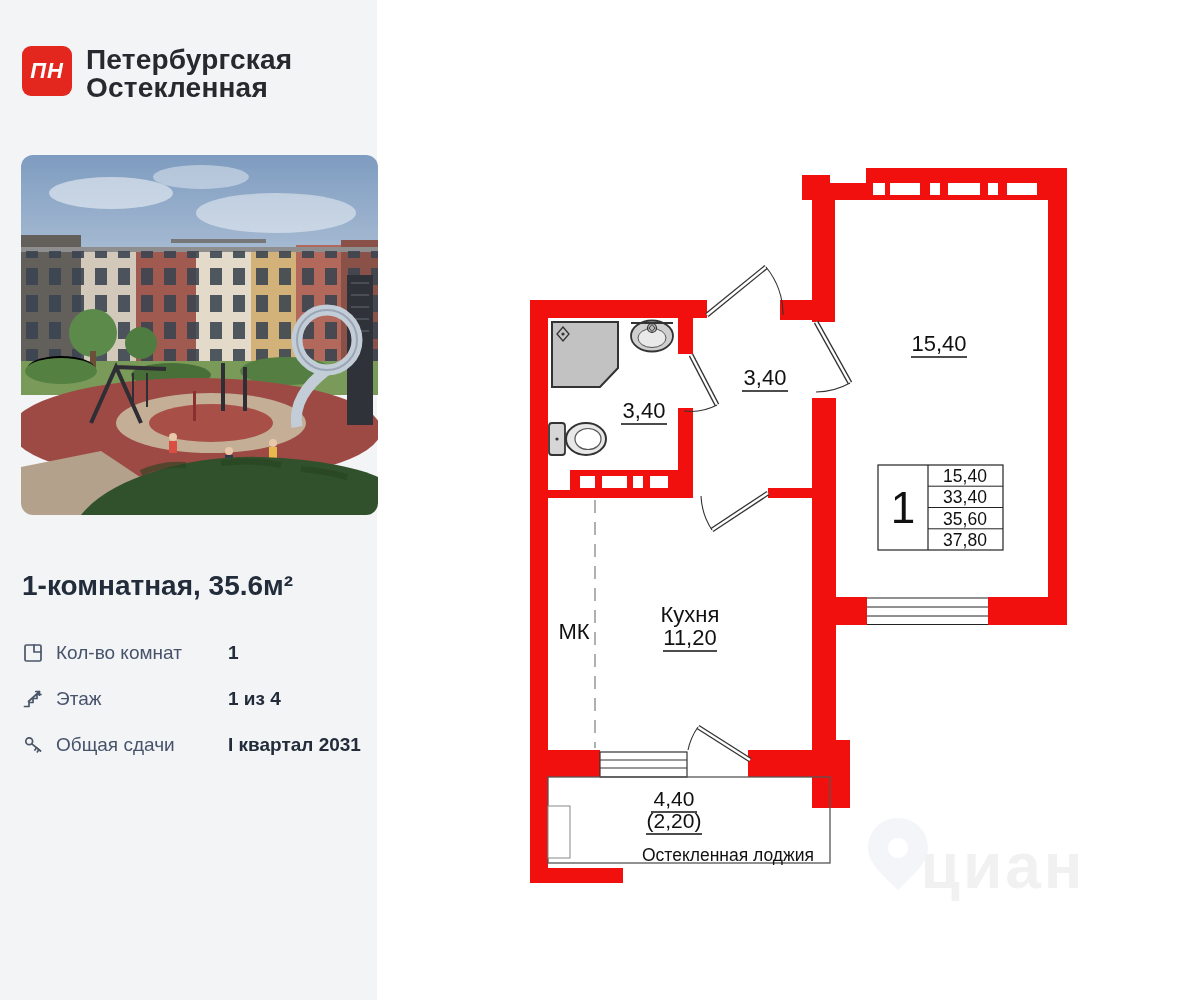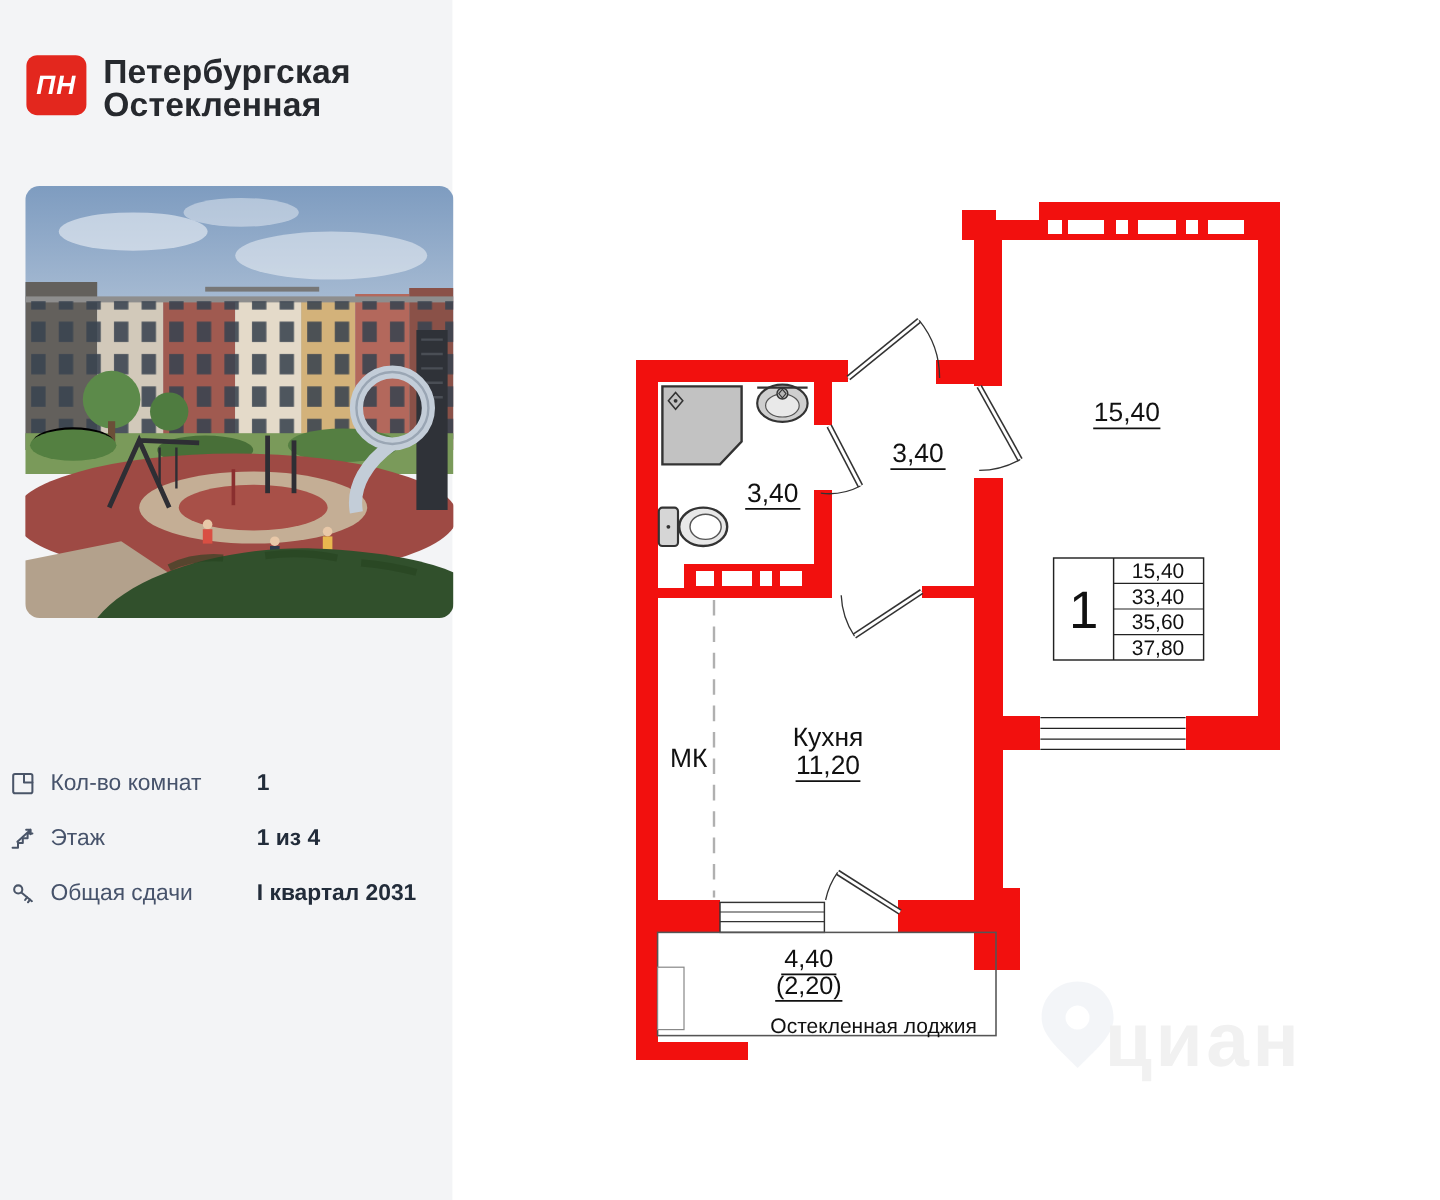--- a/index.html
+++ b/index.html
@@ -7,21 +7,21 @@
         font-family:"Liberation Sans",sans-serif;}
   .sidebar{position:absolute;left:0;top:0;width:377px;height:1000px;background:#f3f4f6;}
   .logo{position:absolute;left:22px;top:46px;width:50px;height:50px;background:#e3271e;
         border-radius:9px;display:flex;align-items:center;justify-content:center;}
   .logo span{color:#fff;font-weight:800;font-style:italic;font-size:22px;letter-spacing:1px;}
   .brand{position:absolute;left:86px;top:46px;font-size:28px;line-height:28px;font-weight:700;
          color:#26292e;letter-spacing:.2px;}
   .photo{position:absolute;left:21px;top:155px;width:357px;height:360px;border-radius:12px;
          overflow:hidden;}
   .title{position:absolute;left:22px;top:570px;font-size:28px;font-weight:700;color:#222c3a;}
-  .specs{position:absolute;left:8px;top:630px;width:340px;}
+  .specs{position:absolute;left:22px;top:630px;width:340px;}
   .spec-row{height:46px;display:flex;align-items:center;}
   .spec-ic{flex:0 0 22px;height:22px;margin-right:12px;}
   .spec-label{flex:0 0 172px;font-size:19px;color:#47536b;}
   .spec-value{font-size:19px;font-weight:700;color:#222c3a;}
   .plan{position:absolute;left:0;top:0;width:1200px;height:1000px;}
   .plan text{font-family:"Liberation Sans",sans-serif;fill:#111;}
 </style>
 </head>
 <body>
 
@@ -99,20 +99,21 @@
           <circle cx="30" cy="316" r="5" fill="#e8c8a8"></circle>
             <rect x="25" y="321" width="10" height="16" fill="#32405a"></rect>
         </g>
 
         <path d="M0 312 L80 296 L140 336 L60 360 L0 360 Z" fill="#b3a18c"></path>
         <path d="M60 360 C 90 322 170 300 240 302 C 300 304 340 314 357 322 L357 360 Z" fill="#31502c"></path>
         <path d="M120 318 q20 -10 45 -8 M200 308 q30 -4 60 2 M280 314 q24 2 46 8" stroke="#27421f" stroke-width="6" fill="none" opacity="0.6"></path>
       </svg>
     </div>
 
+    <div class="title">1-комнатная, 35.6м²</div>
 
     <div class="specs">
 
       <div class="spec-row">
         <svg class="spec-ic" viewBox="0 0 22 22">
           <g fill="none" stroke="#4a5568" stroke-width="1.7" stroke-linecap="round" stroke-linejoin="round">
             <rect x="3" y="3" width="16" height="16" rx="1.5"></rect>
             <path d="M12 3 V10 H19"></path>
           </g>
         </svg>

